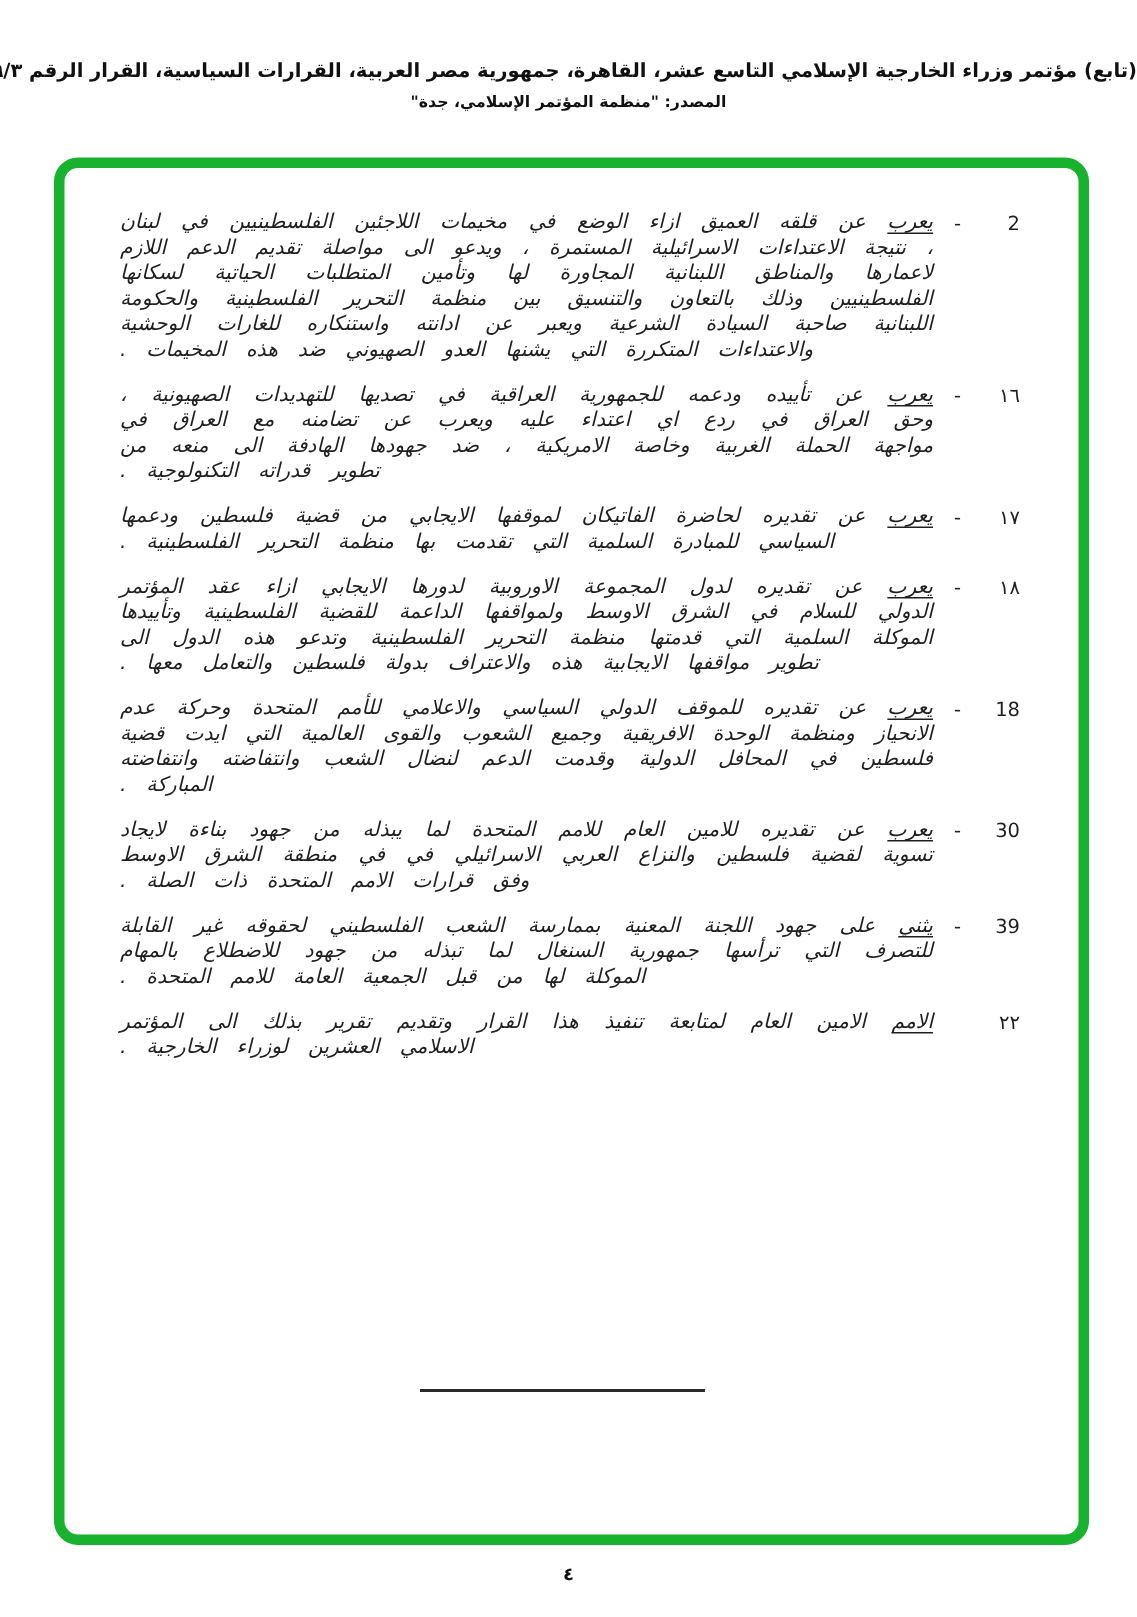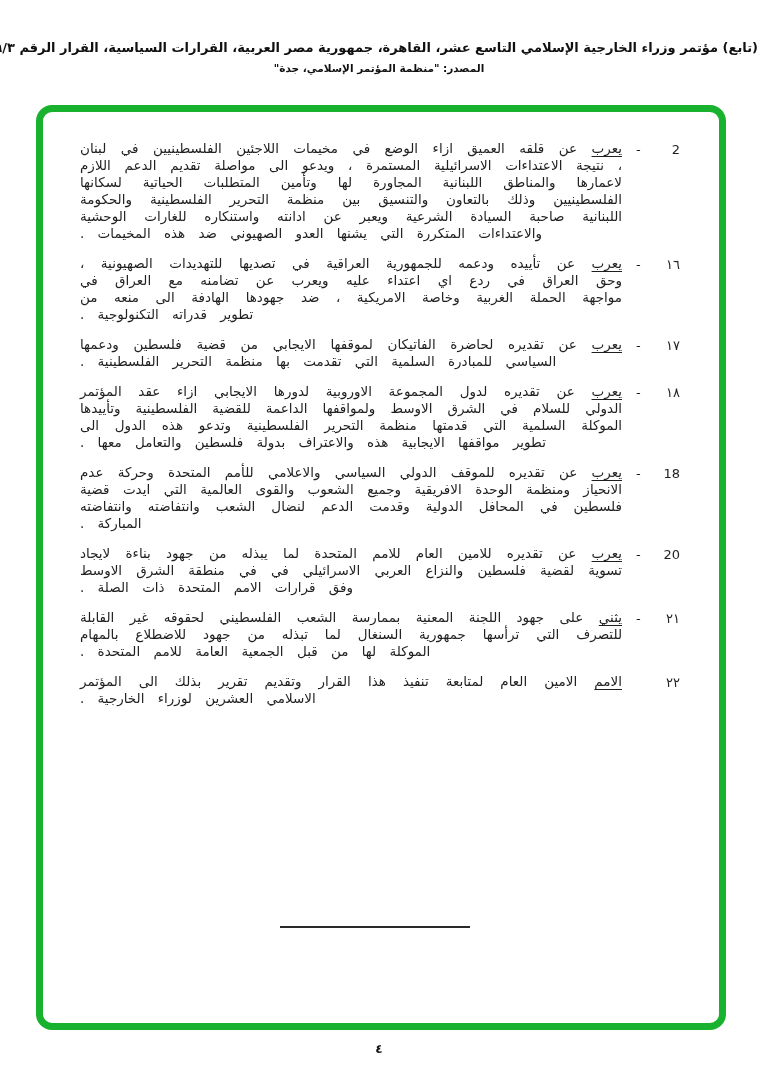--- a/index.html
+++ b/index.html
@@ -68,20 +68,21 @@
     padding-top: 1px;
   }
   .item-body {
     flex: 1;
     font-size: 13.5px;
     line-height: 17px;
     text-align: justify;
     text-align-last: left;
     letter-spacing: 2.5px;
     word-spacing: 9px;
+    font-style: italic;
   }
   .first-word {
     text-decoration: underline;
     text-underline-offset: 3px;
   }
   .separator {
     position: absolute;
     top: 926px;
     left: 280px;
     width: 190px;
@@ -163,32 +164,32 @@
         <span>-</span>
       </div>
       <div class="item-body">
         <span class="first-word">يعرب</span>
         <span>عن تقديره للموقف الدولي السياسي والاعلامي للأمم المتحدة وحركة عدم الانحياز ومنظمة الوحدة الافريقية وجميع الشعوب والقوى العالمية التي ايدت قضية فلسطين في المحافل الدولية وقدمت الدعم لنضال الشعب وانتفاضته وانتفاضته المباركة .</span>
       </div>
     </div>
 
     <div class="item">
       <div class="item-num">
-        <span>20</span>
+        <span>30</span>
         <span>-</span>
       </div>
       <div class="item-body">
         <span class="first-word">يعرب</span>
         <span>عن تقديره للامين العام للامم المتحدة لما يبذله من جهود بناءة لايجاد تسوية لقضية فلسطين والنزاع العربي الاسرائيلي في في منطقة الشرق الاوسط وفق قرارات الامم المتحدة ذات الصلة .</span>
       </div>
     </div>
 
     <div class="item">
       <div class="item-num">
-        <span>٢١</span>
+        <span>39</span>
         <span>-</span>
       </div>
       <div class="item-body">
         <span class="first-word">يثني</span>
         <span>على جهود اللجنة المعنية بممارسة الشعب الفلسطيني لحقوقه غير القابلة للتصرف التي ترأسها جمهورية السنغال لما تبذله من جهود للاضطلاع بالمهام الموكلة لها من قبل الجمعية العامة للامم المتحدة .</span>
       </div>
     </div>
 
     <div class="item">
       <div class="item-num">

